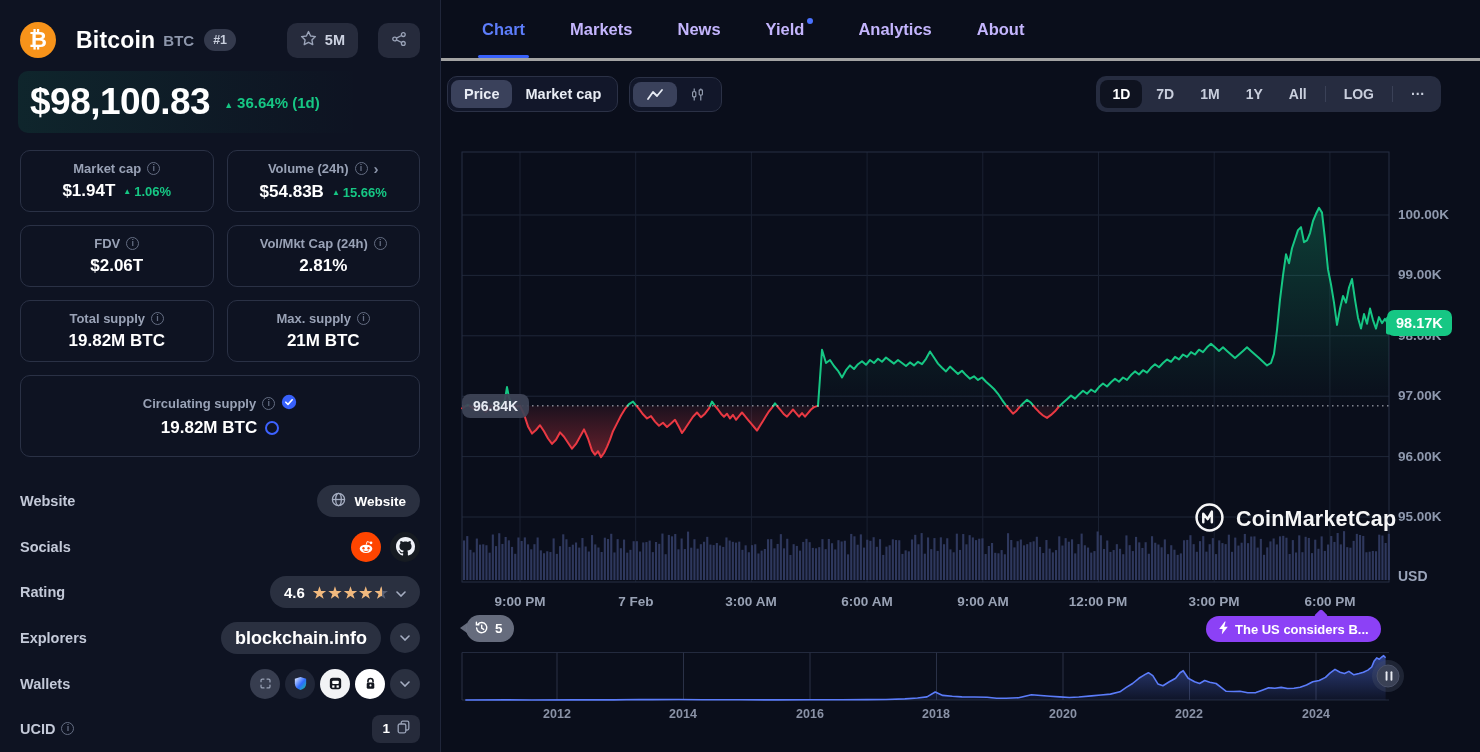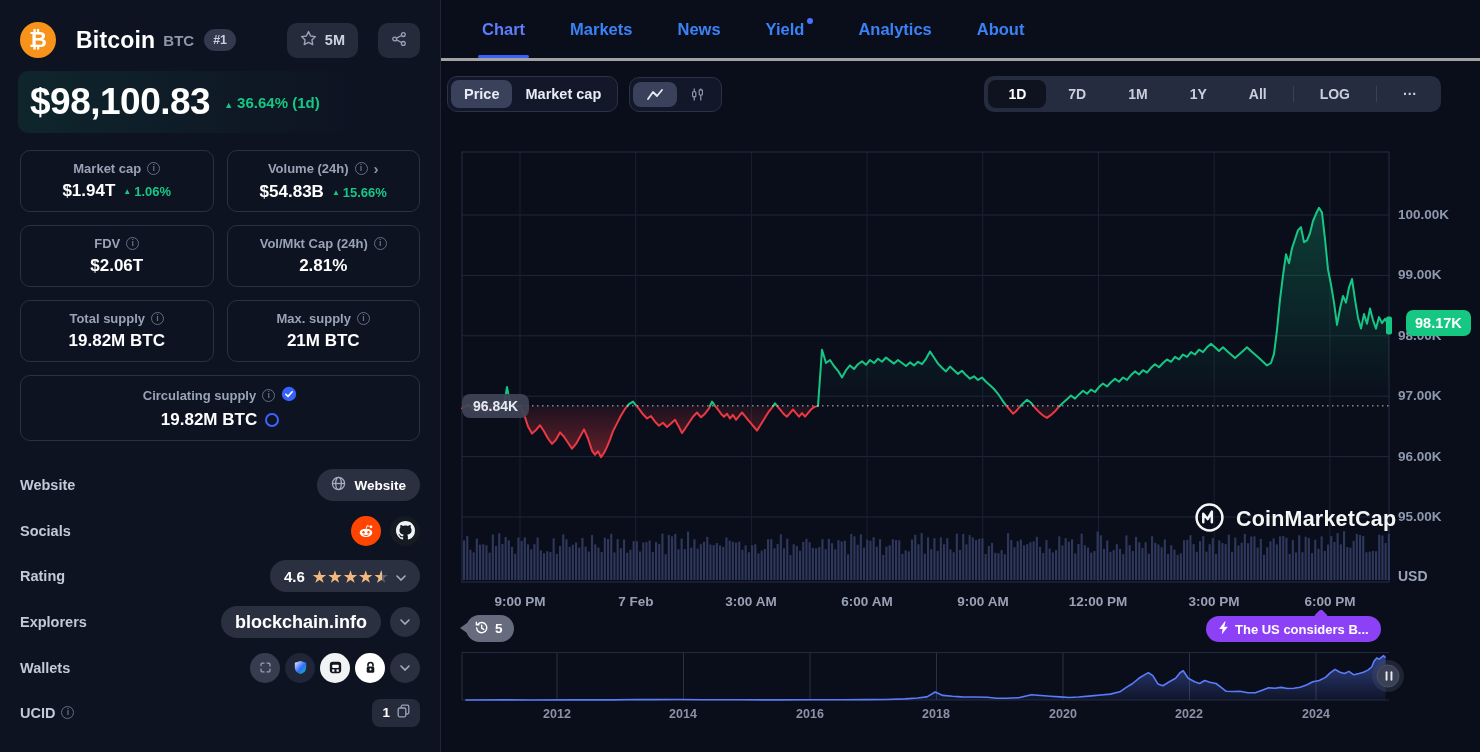--- a/index.html
+++ b/index.html
@@ -22,21 +22,21 @@
   .act-btn { background:#262b3c; border-radius:10px; height:35px; display:flex; align-items:center; gap:8px; padding:0 13px; color:#cdd3e2; font-weight:700; font-size:14.5px; cursor:pointer; }
 
   .price-row { margin:13px 18px 0 18px; padding:10px 12px; border-radius:10px; display:flex; align-items:center;
     background:linear-gradient(90deg, rgba(22,199,132,.10), rgba(22,199,132,.03) 55%, rgba(22,199,132,0) 85%); }
   .big-price { font-size:37px; font-weight:700; letter-spacing:-.5px; }
   .price-chg { color:#16c784; font-weight:700; font-size:15px; margin-left:14px; display:flex; align-items:center; gap:4px; }
   .up-tri::before { content:"▲"; font-size:9px; color:#16c784; }
 
   .stats-grid { display:grid; grid-template-columns:1fr 1fr; gap:13px; margin:17px 20px 0 20px; }
   .card { border:1px solid #2a3145; border-radius:10px; height:62px; display:flex; flex-direction:column; align-items:center; justify-content:center; gap:5px; }
-  .card-wide { grid-column:1 / 3; height:66px; }
+  .card-wide { grid-column:1 / 3; height:82px; }
   .card-label { font-size:13px; color:#99a2b6; font-weight:700; display:flex; align-items:center; gap:6px; }
   .card-value { font-size:17px; font-weight:700; color:#fff; display:flex; align-items:center; gap:8px; }
   .chg-sm { font-size:13px; font-weight:700; color:#16c784; display:flex; align-items:center; gap:3px; }
   .chg-sm::before { content:"▲"; font-size:8px; }
   .info-i { width:13px; height:13px; border:1.3px solid #646d82; border-radius:50%; display:inline-flex; align-items:center; justify-content:center; flex:none; }
   .info-i::after { content:"i"; font-size:9px; color:#646d82; font-weight:700; line-height:1; }
   .mini-chev::after { content:"›"; color:#8a93a8; font-size:15px; font-weight:700; }
   .ring { width:14px; height:14px; border:2.6px solid #3d62ff; border-radius:50%; display:inline-block; }
 
   .info-rows { margin:28px 20px 0 20px; }
@@ -47,42 +47,42 @@
   .soc { width:30px; height:30px; border-radius:50%; display:flex; align-items:center; justify-content:center; cursor:pointer; flex:none; }
   .star-wrap { position:relative; display:inline-block; font-size:15px; line-height:1; color:#5a6175; }
   .star-wrap::before { content:"★"; }
   .star-wrap.full { color:#f1b97e; }
   .star-wrap.half::after { content:"★"; position:absolute; left:0; top:0; width:55%; overflow:hidden; color:#f1b97e; }
   .ucid-pill { background:#262b3b; border-radius:8px; height:28px; display:flex; align-items:center; gap:7px; padding:0 10px; font-weight:700; font-size:13.5px; color:#fff; cursor:pointer; }
 
   
   .right { flex:1; position:relative; background:#0a0e1b; }
   .tabs { height:61px; display:flex; align-items:stretch; padding-left:41px; gap:45px; border-bottom:3px solid #a3a3a3; }
-  .tab { font-size:16.5px; font-weight:700; color:#3b82f6; display:flex; align-items:center; position:relative; cursor:pointer; }
+  .tab { font-size:16.5px; font-weight:700; color:#c4b5fd; display:flex; align-items:center; position:relative; cursor:pointer; }
   .tab.active { color:#5d7dfa; }
   .tab.active::after { content:""; position:absolute; left:-4px; right:-4px; bottom:0; height:3px; border-radius:3px; background:#3861fb; }
   .tab .dot { width:6px; height:6px; border-radius:50%; background:#4a72ff; align-self:flex-start; margin:18px 0 0 3px; }
 
   .controls { display:flex; align-items:center; margin:13px 17px 0 6px; height:40px; }
   .seg { display:flex; align-items:center; background:#12172a; border:1px solid #2b3146; border-radius:10px; padding:3px; }
   .seg-chip { padding:6px 13px; border-radius:8px; font-size:14.5px; font-weight:700; color:#e8ecf4; cursor:pointer; display:flex; align-items:center; }
   .seg-chip.on { background:#3a415b; }
   .ranges { margin-left:auto; margin-right:22px; display:flex; align-items:center; background:#262c40; border-radius:10px; padding:4px; gap:2px; }
-  .range { padding:6px 20px; border-radius:8px; font-weight:700; font-size:14px; color:#c9cfdd; cursor:pointer; }
+  .range { padding:6px 12px; border-radius:8px; font-weight:700; font-size:14px; color:#c9cfdd; cursor:pointer; }
   .range.on { background:#0f1320; color:#fff; }
   .rsep { width:1px; height:16px; background:#3a4157; margin:0 4px; }
 
   .chart-area { position:absolute; left:0; top:0; width:1039px; height:752px; pointer-events:none; }
   #chart-svg { position:absolute; left:0; top:0; }
   .ylab { position:absolute; left:957px; font-size:13.5px; font-weight:700; color:#8e98ad; pointer-events:none; }
   .xlab { position:absolute; top:594px; width:90px; text-align:center; font-size:13.5px; font-weight:600; color:#99a2b5; pointer-events:none; }
   .yrlab { position:absolute; top:707px; width:60px; text-align:center; font-size:12.5px; font-weight:600; color:#8a92a6; pointer-events:none; }
   .usd-lab { position:absolute; left:957px; top:568px; font-size:14px; font-weight:700; color:#9aa4ba; }
   .prevclose { position:absolute; left:21px; top:394px; background:rgba(62,68,86,.93); border-radius:8px; padding:4px 11px; font-size:14px; font-weight:700; color:#e6eaf2; }
-  .pricetag { position:absolute; left:946px; top:310px; background:#16c784; color:#fff; font-weight:700; font-size:14.5px; border-radius:7px; padding:5px 9px;margin-left:19px; }
+  .pricetag { position:absolute; left:946px; top:310px; background:#16c784; color:#fff; font-weight:700; font-size:14.5px; border-radius:7px; padding:5px 9px; }
   .wm { position:absolute; left:752px; top:501px; display:flex; align-items:center; gap:10px; opacity:.96; }
   .wm-text { font-size:21.5px; font-weight:700; color:#fff; letter-spacing:.2px; }
   .histbadge { position:absolute; left:25px; top:615px; background:rgba(108,114,131,.95); border-radius:14px; height:27px; display:flex; align-items:center; gap:6px; padding:0 11px 0 8px; color:#fff; font-weight:700; font-size:13.5px; cursor:pointer; pointer-events:auto; }
   .histbadge::before { content:""; position:absolute; left:-6px; top:8px; border-top:5px solid transparent; border-bottom:5px solid transparent; border-right:7px solid rgba(108,114,131,.95); }
   .newsbadge { position:absolute; left:765px; top:616px; background:#8c41f6; border-radius:14px; height:26px; display:flex; align-items:center; gap:6px; padding:0 12px; color:#fff; font-weight:700; font-size:13px; white-space:nowrap; cursor:pointer; pointer-events:auto; }
   .newsbadge::before { content:""; position:absolute; top:-5px; left:110px; width:10px; height:10px; background:#8c41f6; transform:rotate(45deg); border-radius:2px; }
 </style>
 </head>
 <body>
 

